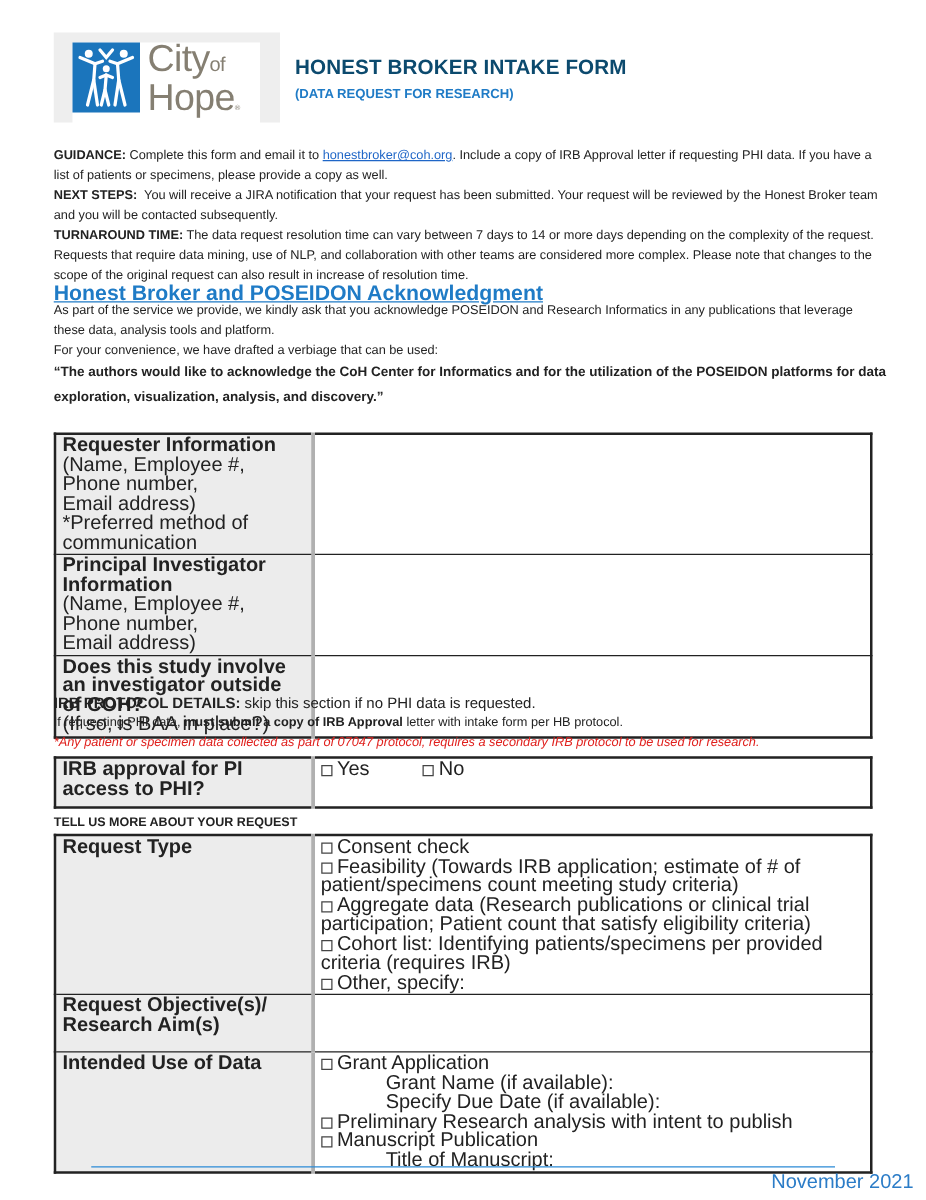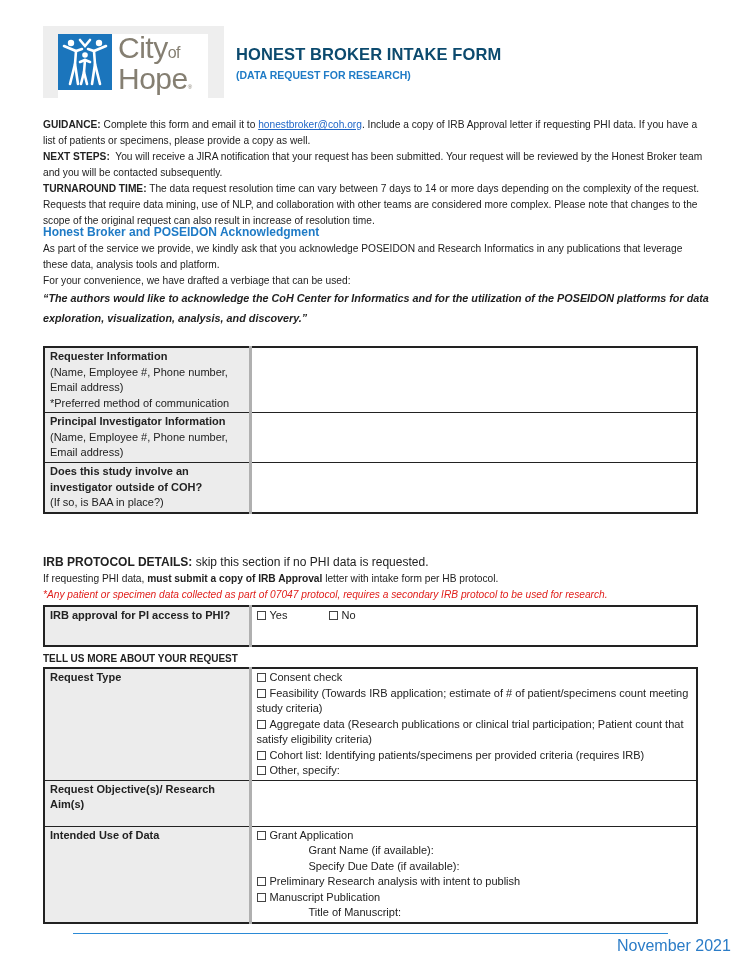--- a/index.html
+++ b/index.html
@@ -14,24 +14,24 @@
   .logo-text .l1 small { font-size: 16px; }
   .logo-text .l2 { font-size: 30px; letter-spacing: -0.5px; }
   .logo-text .reg { font-size: 6px; }
 
   .title-main { position: absolute; left: 236px; top: 45px; color: #0c4a6e; font-weight: bold; font-size: 16.5px; letter-spacing: 0.1px; }
   .title-sub { position: absolute; left: 236px; top: 69px; color: #1f7bc6; font-weight: bold; font-size: 10.5px; }
 
   .para { position: absolute; left: 43px; width: 660px; line-height: 16.2px; font-size: 10.2px; }
   .para b { font-weight: bold; text-align: center; }
   .link { color: #1f66c7; text-decoration: underline; }
-  .section-link { position: absolute; left: 43px; top: 225px; color: #1f7bc6; font-weight: bold; font-size: 12px; }
-  .quote { position: absolute; left: 43px; top: 288px; width: 670px; font-weight: bold; font-style: italic; font-size: 10.8px; line-height: 20px; }
+  .section-link { position: absolute; left: 43px; top: 225px; color: #1f7bc6; font-weight: bold; font-size: 17px; text-decoration: underline; }
+  .quote { position: absolute; left: 43px; top: 288px; width: 670px; font-weight: bold; font-size: 10.8px; line-height: 20px; }
 
-  table.form { position: absolute; left: 43px; width: 655px; border-collapse: collapse; font-size: 11px; }
+  table.form { position: absolute; left: 43px; width: 655px; border-collapse: collapse; font-size: 16px; }
   table.form td { border: 1px solid #222; vertical-align: top; padding: 1px 5px; line-height: 15.5px; }
   table.form td.lbl { background: #ececec; width: 206px; border-right: 3px solid #b0b0b0; }
   table.form td.lbl b { font-weight: bold; }
   table.form { border: 2px solid #222; }
 
   .cb { display: inline-block; width: 9px; height: 9px; border: 1px solid #444; vertical-align: -1px; margin-right: 4px; background: #fff; }
   .cbgap { display: inline-block; width: 38px; }
   .indent { padding-left: 52px; }
 
   .irb-head { position: absolute; left: 43px; top: 555px; font-size: 12px; }

